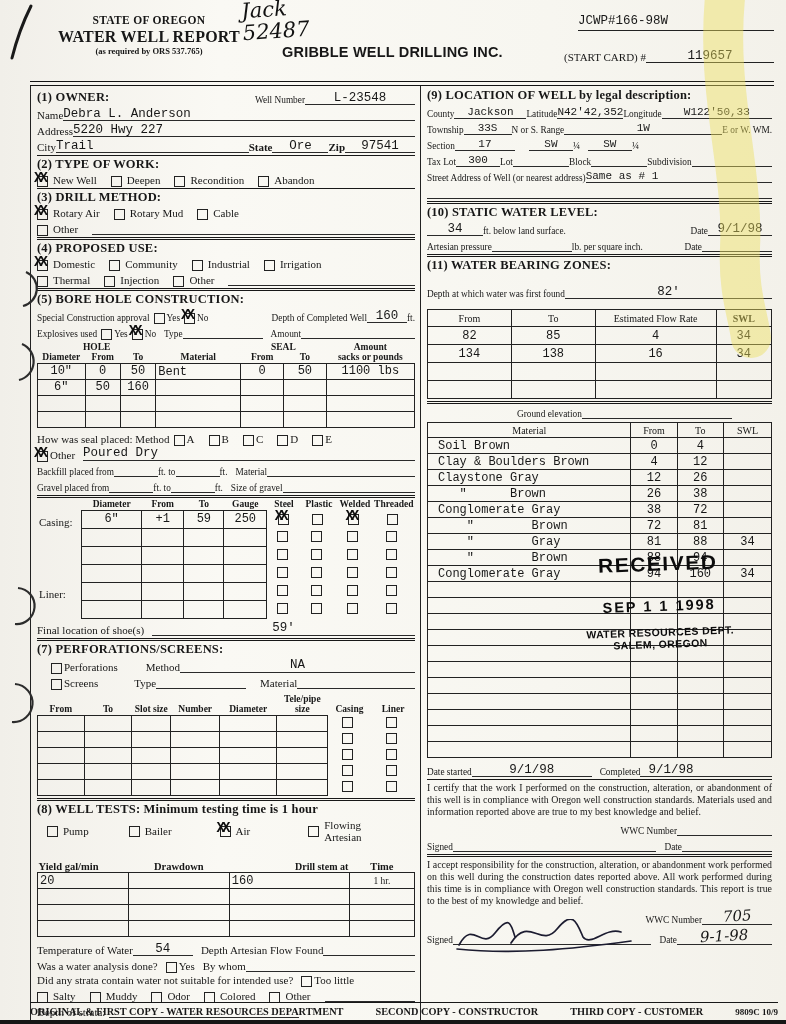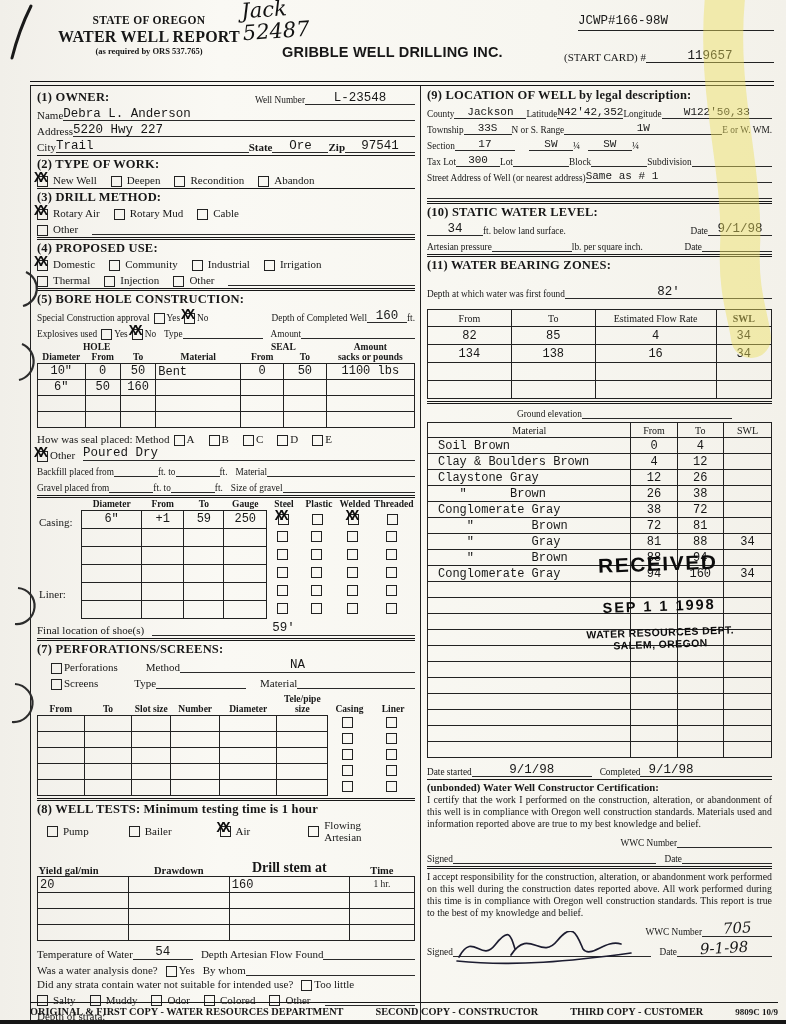--- a/index.html
+++ b/index.html
@@ -645,21 +645,21 @@
                   <span class="xx"></span>
                 </span>
                 <span class="lbl" style="white-space:normal;width:46px;line-height:1.1;">Flowing Artesian</span>
               </span>
         </div>
         <table style="width:100%;margin-top:18px;">
           <tbody>
                 <tr>
             <td class="nb hdc" style="width:90px;text-align:left;font-size:10.5px;">Yield gal/min</td>
             <td class="nb hdc" style="width:100px;font-size:10.5px;">Drawdown</td>
-            <td class="nb hdc" style="width:120px;font-size:14px;">Drill stem at</td>
+            <td class="nb hdc" style="width:120px;font-size:10px;text-align:right;">Drill stem at</td>
             <td class="nb hdc" style="width:64px;font-size:10.5px;">Time</td>
           </tr>
           <tr class="dr">
             <td class="bd cell-mono">20</td>
             <td class="bd cell-mono"></td>
             <td class="bd cell-mono">160</td>
             <td class="bd ctr" style="font-size:9.5px;">1 hr.</td>
           </tr>
           <tr class="dr">
                   <td class="bd"></td>
@@ -1033,21 +1033,20 @@
               </span>
               <span class="gap8"></span>
           <span class="sm">Completed</span>
           <span class="ul grow" style="justify-content:flex-start;padding-left:8px;">
                 <span class="mono">9/1/98</span>
               </span>
         </div>
       </div>
 
       <div class="sec">
-        <div style="font-weight:bold;font-size:10.8px;">(unbonded) Water Well Constructor Certification:</div>
         <div class="cert-body">I certify that the work I performed on the construction, alteration, or abandonment of this well is in compliance with Oregon well construction standards. Materials used and information reported above are true to my best knowledge and belief.</div>
         <div class="fr" style="justify-content:flex-end;margin-top:4px;">
           <span class="sm">WWC Number</span>
           <span class="ul w95"></span>
         </div>
         <div class="fr">
           <span class="sm">Signed</span>
           <span class="ul grow"></span>
               <span class="gap8"></span>
           <span class="sm">Date</span>

